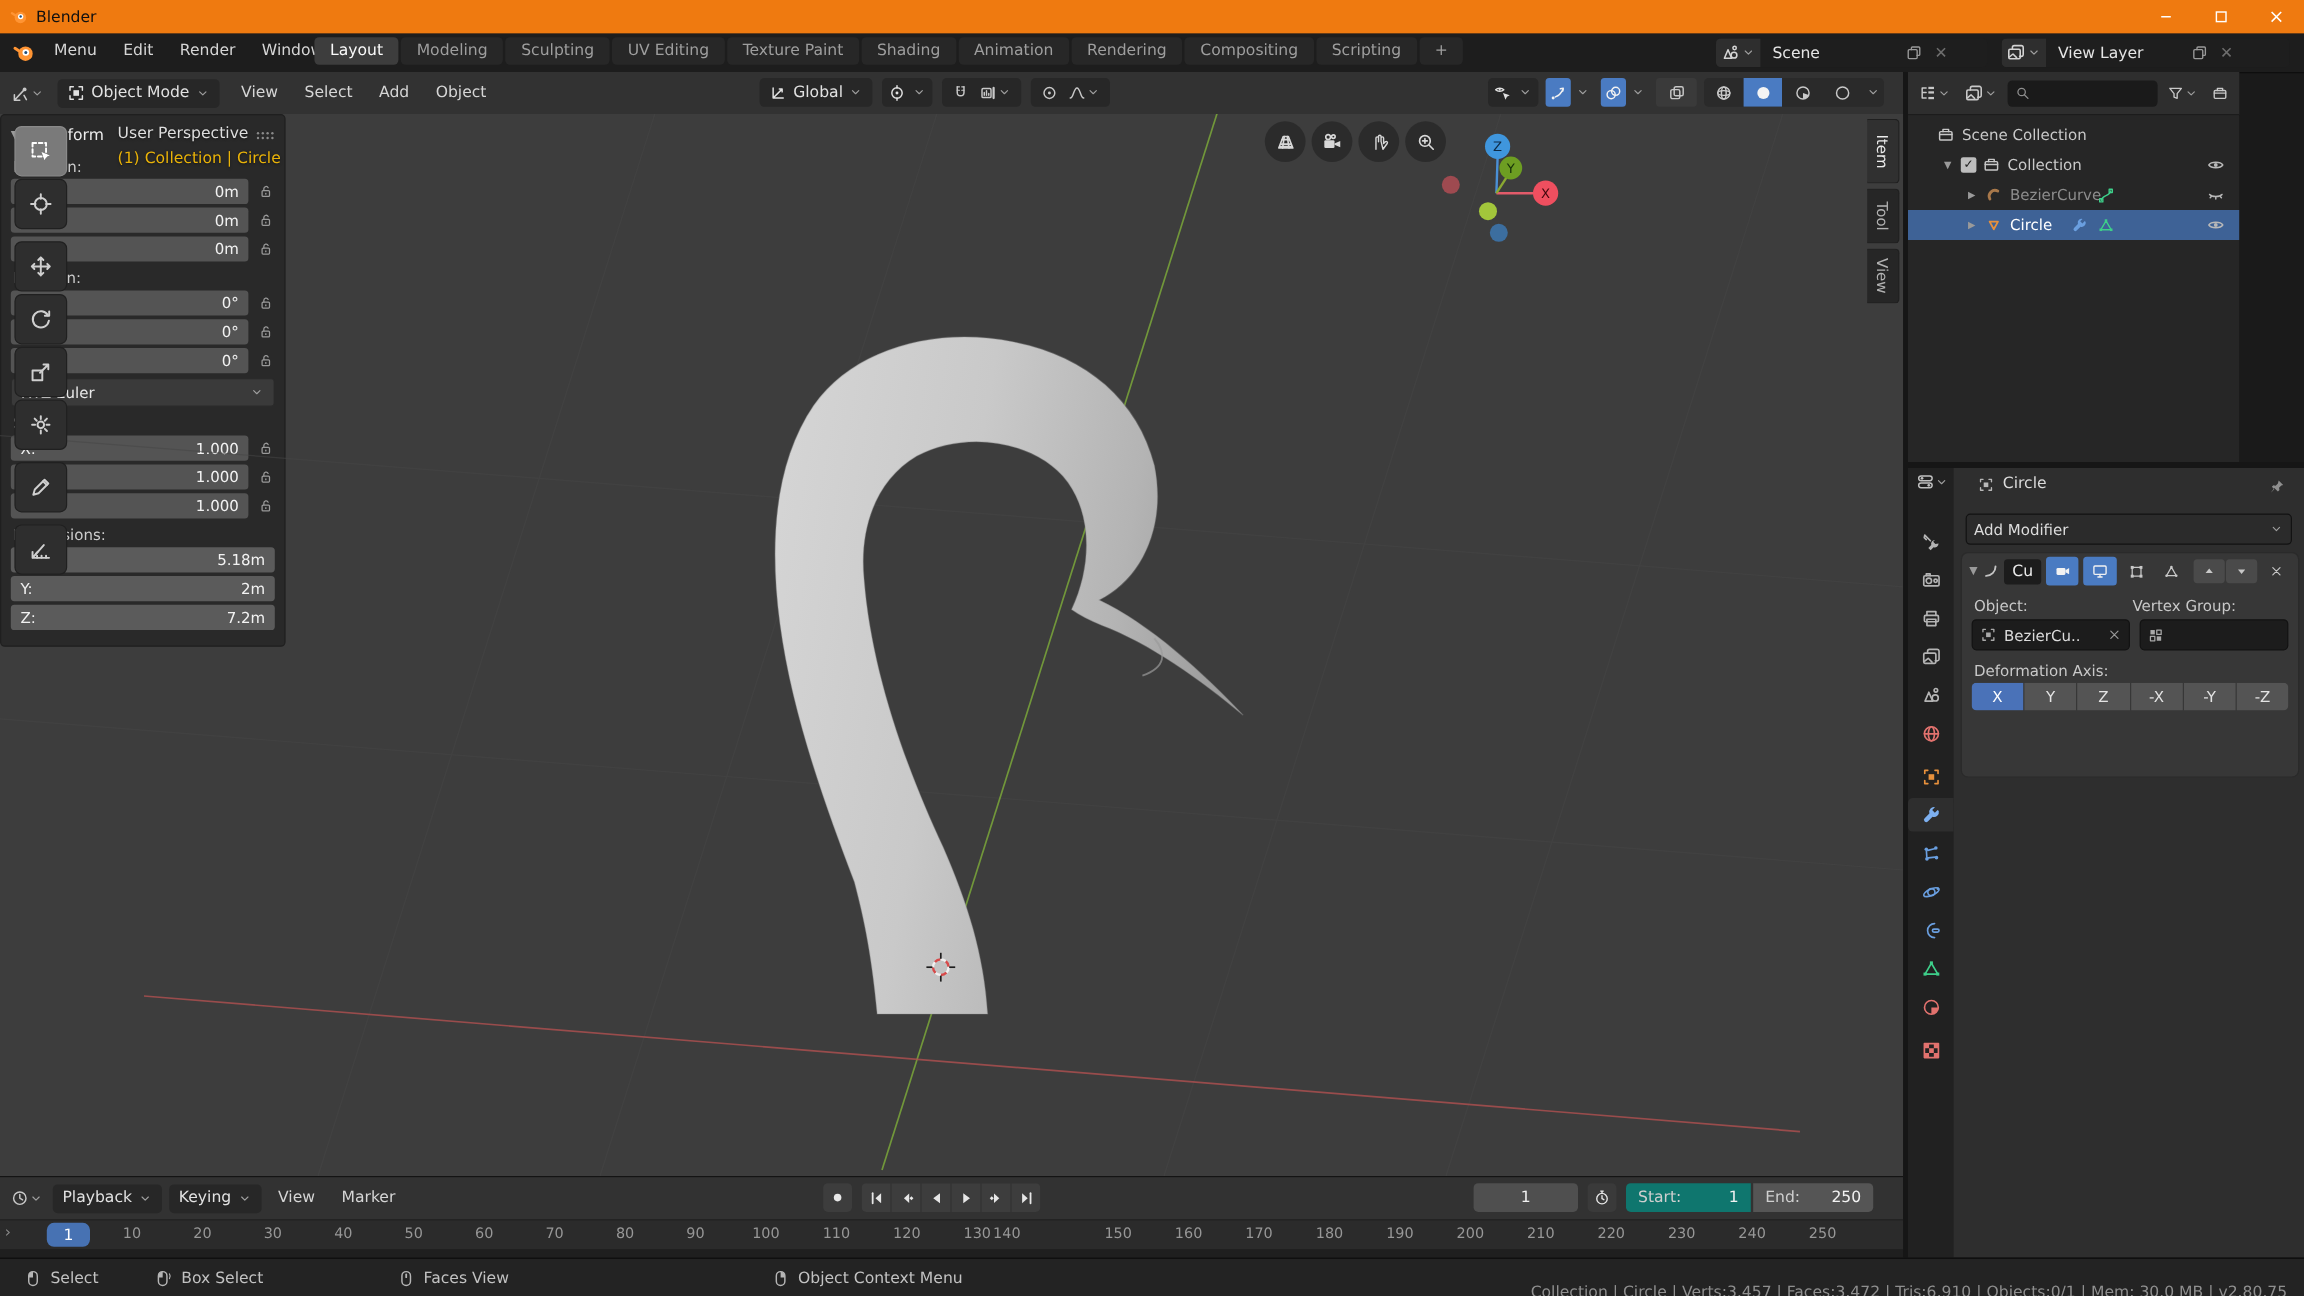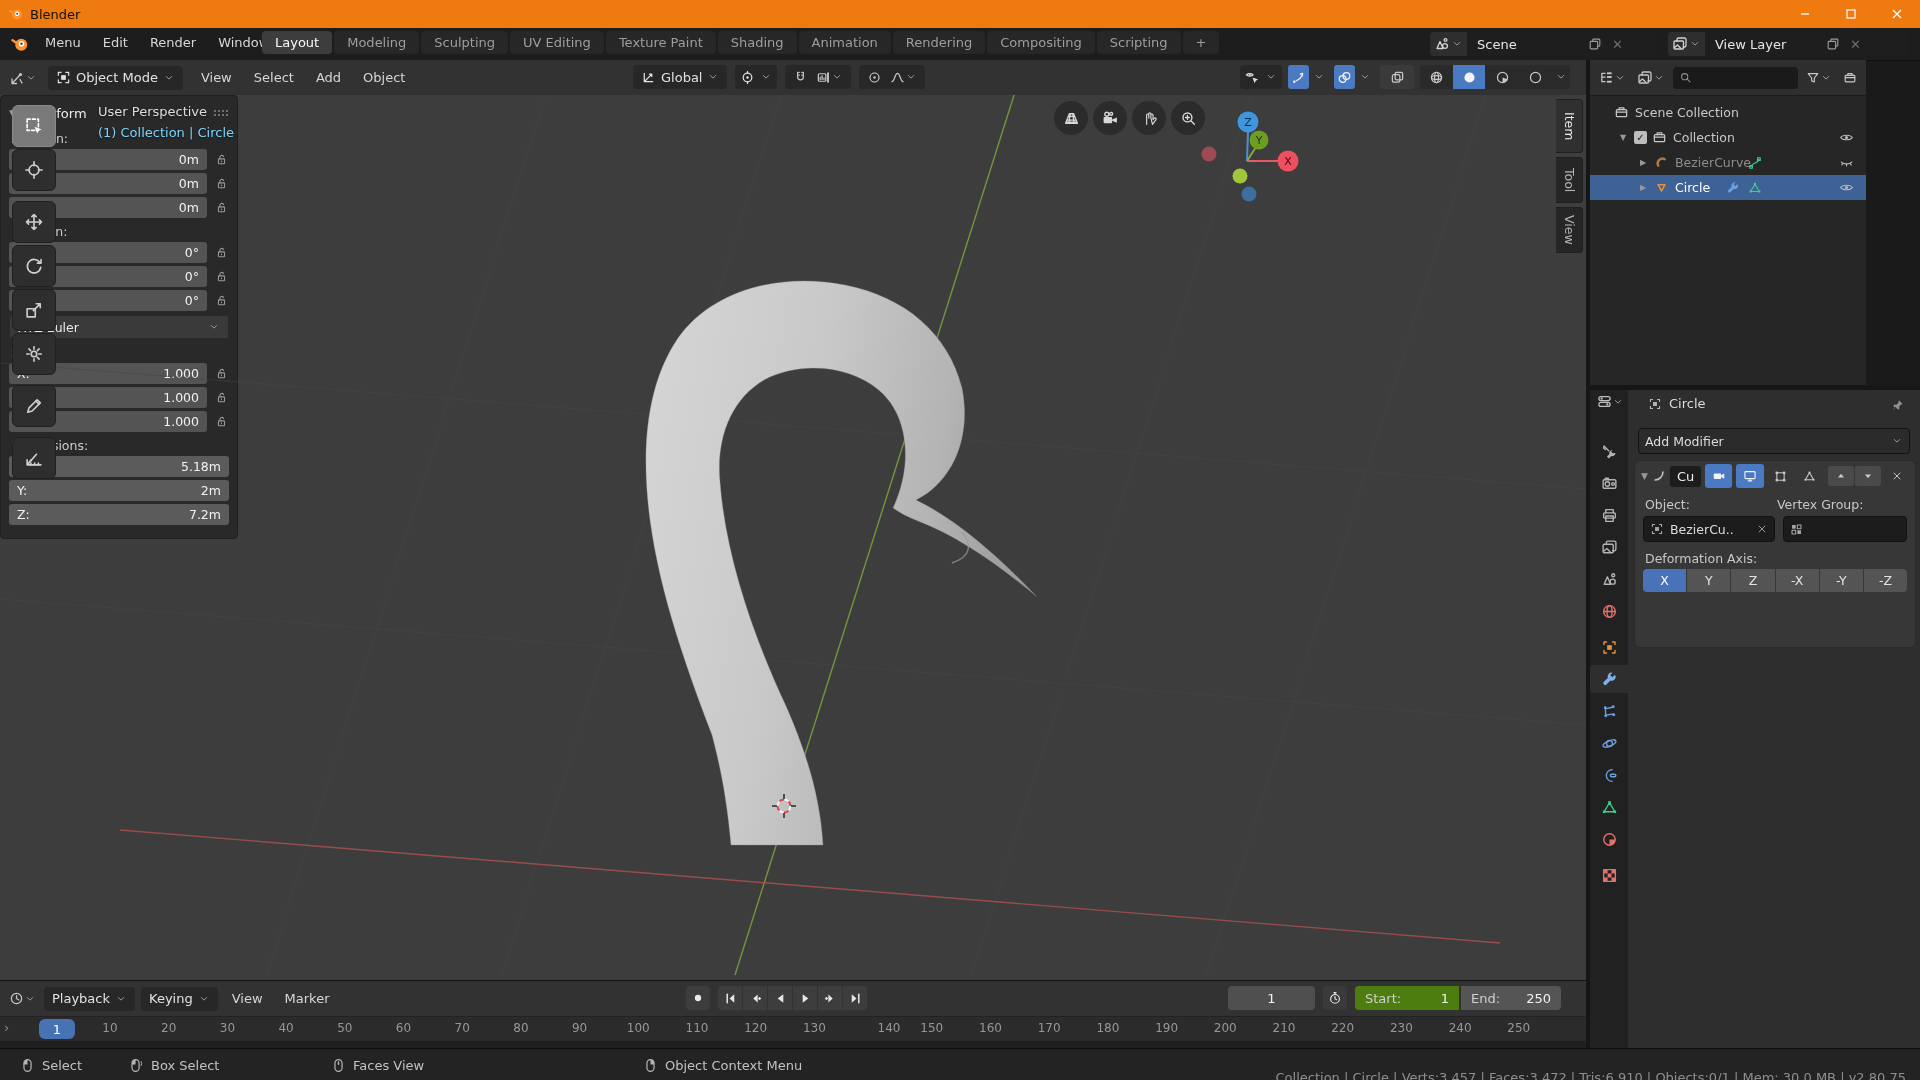--- a/index.html
+++ b/index.html
@@ -450,21 +450,21 @@
       <circle cx="1259" cy="45" r="9.5" fill="#6d9e22"></circle>
       <text x="1259" y="49" font-size="11" text-anchor="middle" fill="#16320a" font-family="DejaVu Sans">Y</text>
       <circle cx="1248" cy="27" r="10.5" fill="#3f96dd"></circle>
       <text x="1248" y="31" font-size="11" text-anchor="middle" fill="#0d2a45" font-family="DejaVu Sans">Z</text>
       <circle cx="1288" cy="66" r="10.5" fill="#ef4f5f"></circle>
       <text x="1288" y="70" font-size="11" text-anchor="middle" fill="#43070d" font-family="DejaVu Sans">X</text>
     </g>
   </svg>
 
   <div class="abs" style="left:98px;top:9px;color:#dedede;text-shadow:0 1px 2px rgba(0,0,0,.5)">User Perspective</div>
-  <div class="abs" style="left:98px;top:30px;color:#7dd3fc;text-shadow:0 1px 2px rgba(0,0,0,.5)">(1) Collection | Circle</div>
+  <div class="abs" style="left:98px;top:30px;color:#eab308;text-shadow:0 1px 2px rgba(0,0,0,.5)">(1) Collection | Circle</div>
 
   <div id="vp-toolbar" class="abs" style="left:12px;top:10px">
       <div class="toolbtn active">
         <span class="ic">
           <svg viewBox="0 0 16 16" width="20" height="20" fill="none" stroke="currentColor" stroke-width="1.3" stroke-linecap="round" stroke-linejoin="round">
             <rect x="2.5" y="2.5" width="9" height="9" stroke-dasharray="2.4 1.8"></rect>
             <path d="M8.5 8.5l2 5.5 1.2-2.3 2.3-.9z" fill="currentColor" stroke="none"></path>
           </svg>
         </span>
       </div>
@@ -1263,21 +1263,21 @@
   <div class="abs flex" style="left:1228px;top:5px">
     <span class="flex" style="width:87px;height:24px;background:#4f4f4f;border-radius:4px;justify-content:center;color:#f2f2f2">1</span>
     <span class="transport" style="margin-left:8px;border-radius:4px;background:#3a3a3a">
         <span class="ic">
           <svg viewBox="0 0 16 16" width="14" height="14" fill="none" stroke="currentColor" stroke-width="1.3" stroke-linecap="round" stroke-linejoin="round">
             <circle cx="8" cy="9" r="5"></circle>
             <path d="M8 6.2V9l1.8 1M6.8 1.8h2.4M8 1.8v2.2"></path>
           </svg>
         </span>
       </span>
-    <span class="flex" style="margin-left:8px;width:104px;height:24px;background:#4d7c0f;border-radius:4px 0 0 4px;justify-content:space-between;padding:0 10px;box-sizing:border-box">
+    <span class="flex" style="margin-left:8px;width:104px;height:24px;background:#0f766e;border-radius:4px 0 0 4px;justify-content:space-between;padding:0 10px;box-sizing:border-box">
       <span style="color:#cfcfcf">Start:</span>
       <span style="color:#f2f2f2">1</span>
     </span>
     <span class="flex" style="margin-left:2px;width:100px;height:24px;background:#555;border-radius:0 4px 4px 0;justify-content:space-between;padding:0 10px;box-sizing:border-box">
       <span style="color:#cfcfcf">End:</span>
       <span style="color:#f2f2f2">250</span>
     </span>
   </div>
   <div id="ruler">
     <span class="abs flex" style="left:39px;top:2px;width:36px;height:20px;background:#4772b3;border-radius:6px;justify-content:center;color:#fff">1</span>
@@ -1288,21 +1288,21 @@
       <span class="frame-num" style="left: 286.1px;">40</span>
       <span class="frame-num" style="left: 344.8px;">50</span>
       <span class="frame-num" style="left: 403.5px;">60</span>
       <span class="frame-num" style="left: 462.2px;">70</span>
       <span class="frame-num" style="left: 520.9px;">80</span>
       <span class="frame-num" style="left: 579.6px;">90</span>
       <span class="frame-num" style="left: 638.3px;">100</span>
       <span class="frame-num" style="left: 697px;">110</span>
       <span class="frame-num" style="left: 755.7px;">120</span>
       <span class="frame-num" style="left: 814.4px;">130</span>
-      <span class="frame-num" style="left: 889px; text-align: right;">140</span>
+      <span class="frame-num" style="left: 839px; text-align: right;">140</span>
       <span class="frame-num" style="left: 931.8px;">150</span>
       <span class="frame-num" style="left: 990.5px;">160</span>
       <span class="frame-num" style="left: 1049.2px;">170</span>
       <span class="frame-num" style="left: 1107.9px;">180</span>
       <span class="frame-num" style="left: 1166.6px;">190</span>
       <span class="frame-num" style="left: 1225.3px;">200</span>
       <span class="frame-num" style="left: 1284px;">210</span>
       <span class="frame-num" style="left: 1342.7px;">220</span>
       <span class="frame-num" style="left: 1401.4px;">230</span>
       <span class="frame-num" style="left: 1460.1px;">240</span>

